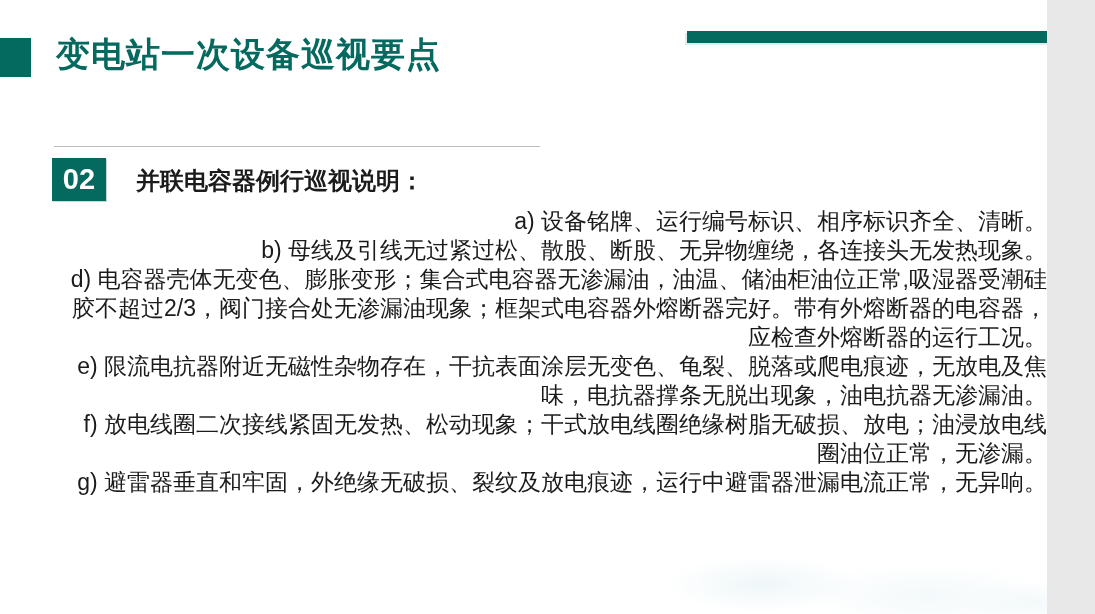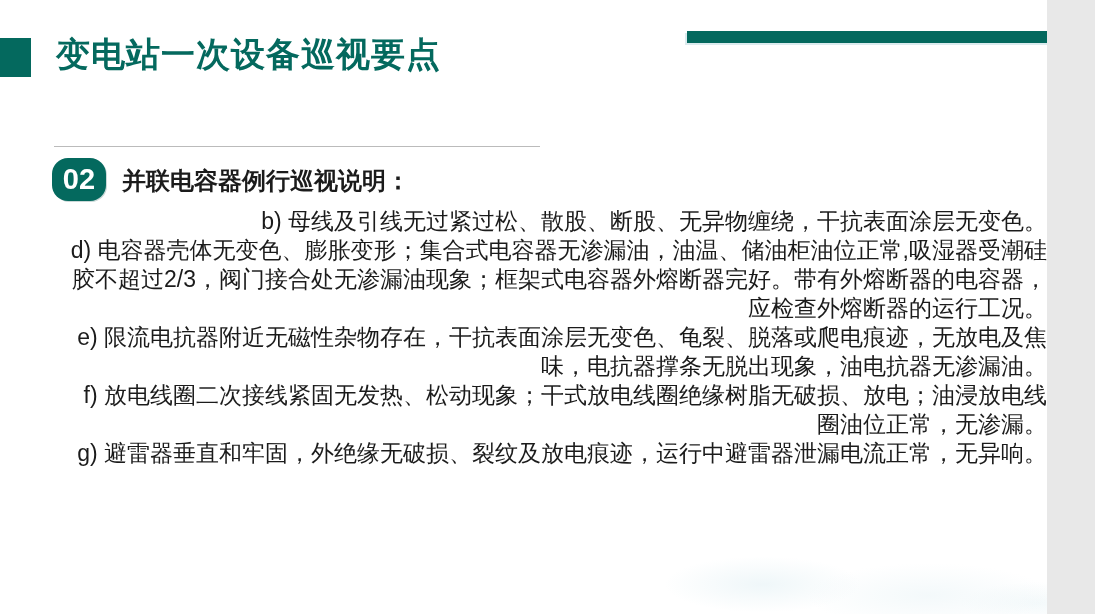--- a/index.html
+++ b/index.html
@@ -70,25 +70,24 @@
     width: 54px;
     height: 43px;
     background: var(--teal, #04695e);
     color: var(--badge_text, #ffffff);
     font-size: 29px;
     font-weight: 900;
     display: flex;
     align-items: center;
     justify-content: center;
     box-shadow: 1px 1px 0 rgba(180, 200, 198, 0.7);
-    border-radius: 16px;
   }
   .section-heading {
     position: absolute;
-    left: 122px;
+    left: 136px;
     top: 166px;
     font-size: 24px;
     line-height: 30px;
     font-weight: bold;
     color: var(--text, #1b1b1b);
     white-space: nowrap;
   }
   .body-text {
     position: absolute;
     left: 62px;
@@ -128,21 +127,22 @@
   <div class="top-right-bar"></div>
 
 
   <div class="section-divider"></div>
 
   <div class="section-number-badge">02</div>
 
   <div class="section-heading">并联电容器例行巡视说明：</div>
 
   <div class="body-text">
-    <p>b) 母线及引线无过紧过松、散股、断股、无异物缠绕，干抗表面涂层无变色。</p>
+    <p>a) 设备铭牌、运行编号标识、相序标识齐全、清晰。</p>
+    <p>b) 母线及引线无过紧过松、散股、断股、无异物缠绕，各连接头无发热现象。</p>
     <p>d) 电容器壳体无变色、膨胀变形；集合式电容器无渗漏油，油温、储油柜油位正常,吸湿器受潮硅胶不超过2/3，阀门接合处无渗漏油现象；框架式电容器外熔断器完好。带有外熔断器的电容器，应检查外熔断器的运行工况。</p>
     <p>e) 限流电抗器附近无磁性杂物存在，干抗表面涂层无变色、龟裂、脱落或爬电痕迹，无放电及焦味，电抗器撑条无脱出现象，油电抗器无渗漏油。</p>
     <p>f) 放电线圈二次接线紧固无发热、松动现象；干式放电线圈绝缘树脂无破损、放电；油浸放电线圈油位正常，无渗漏。</p>
     <p>g) 避雷器垂直和牢固，外绝缘无破损、裂纹及放电痕迹，运行中避雷器泄漏电流正常，无异响。</p>
   </div>
 
   <div class="watermark"></div>
 
 </div>
 

